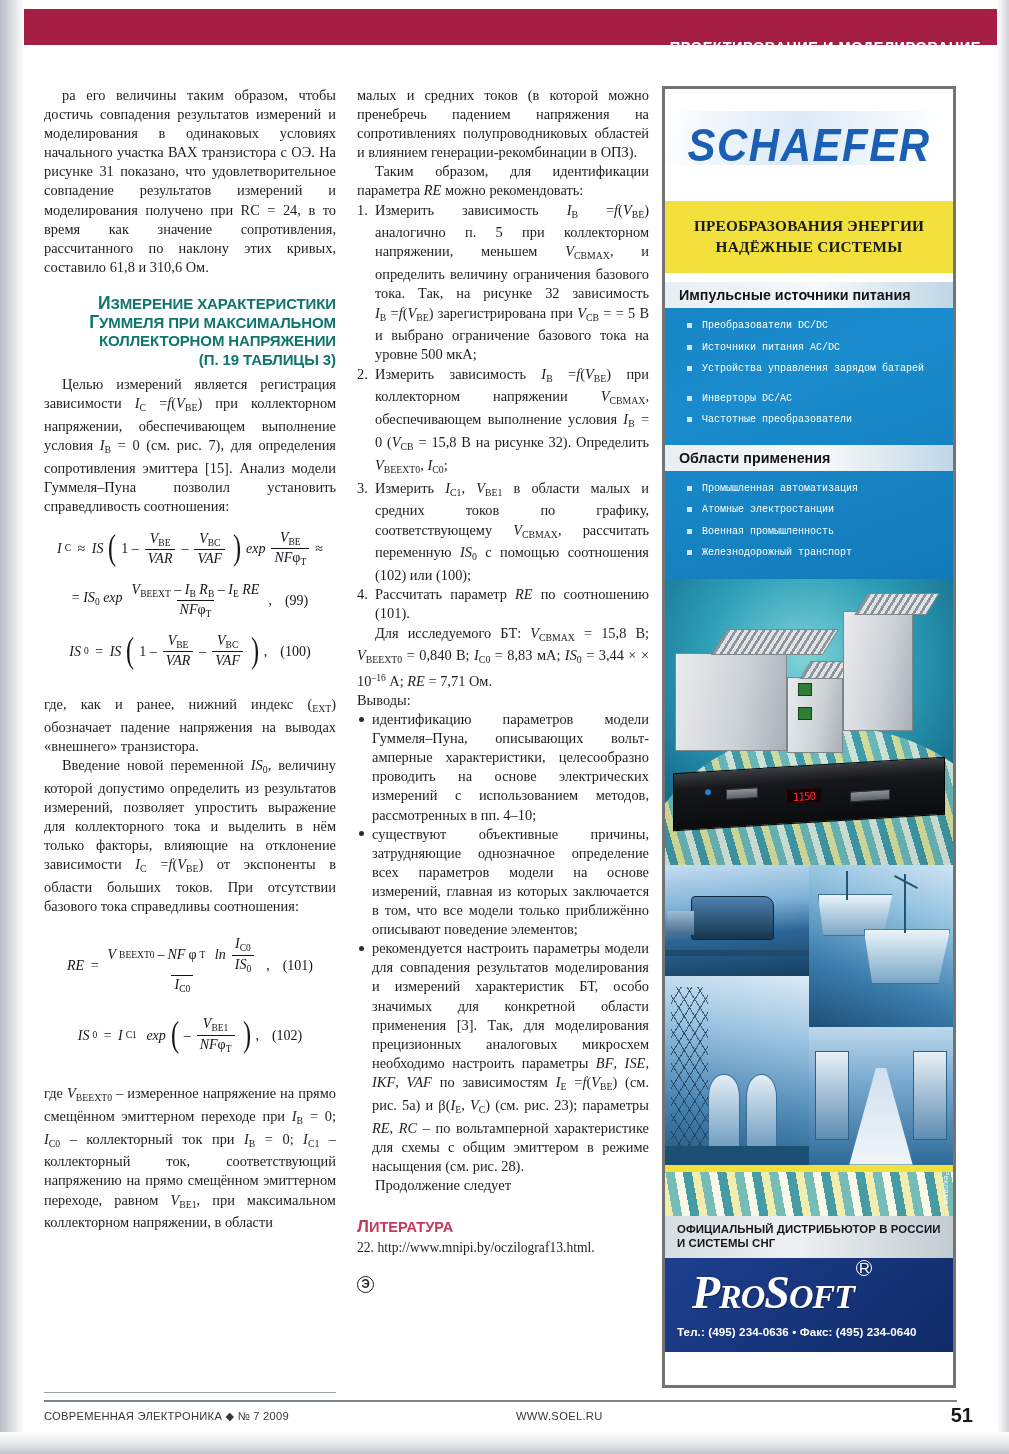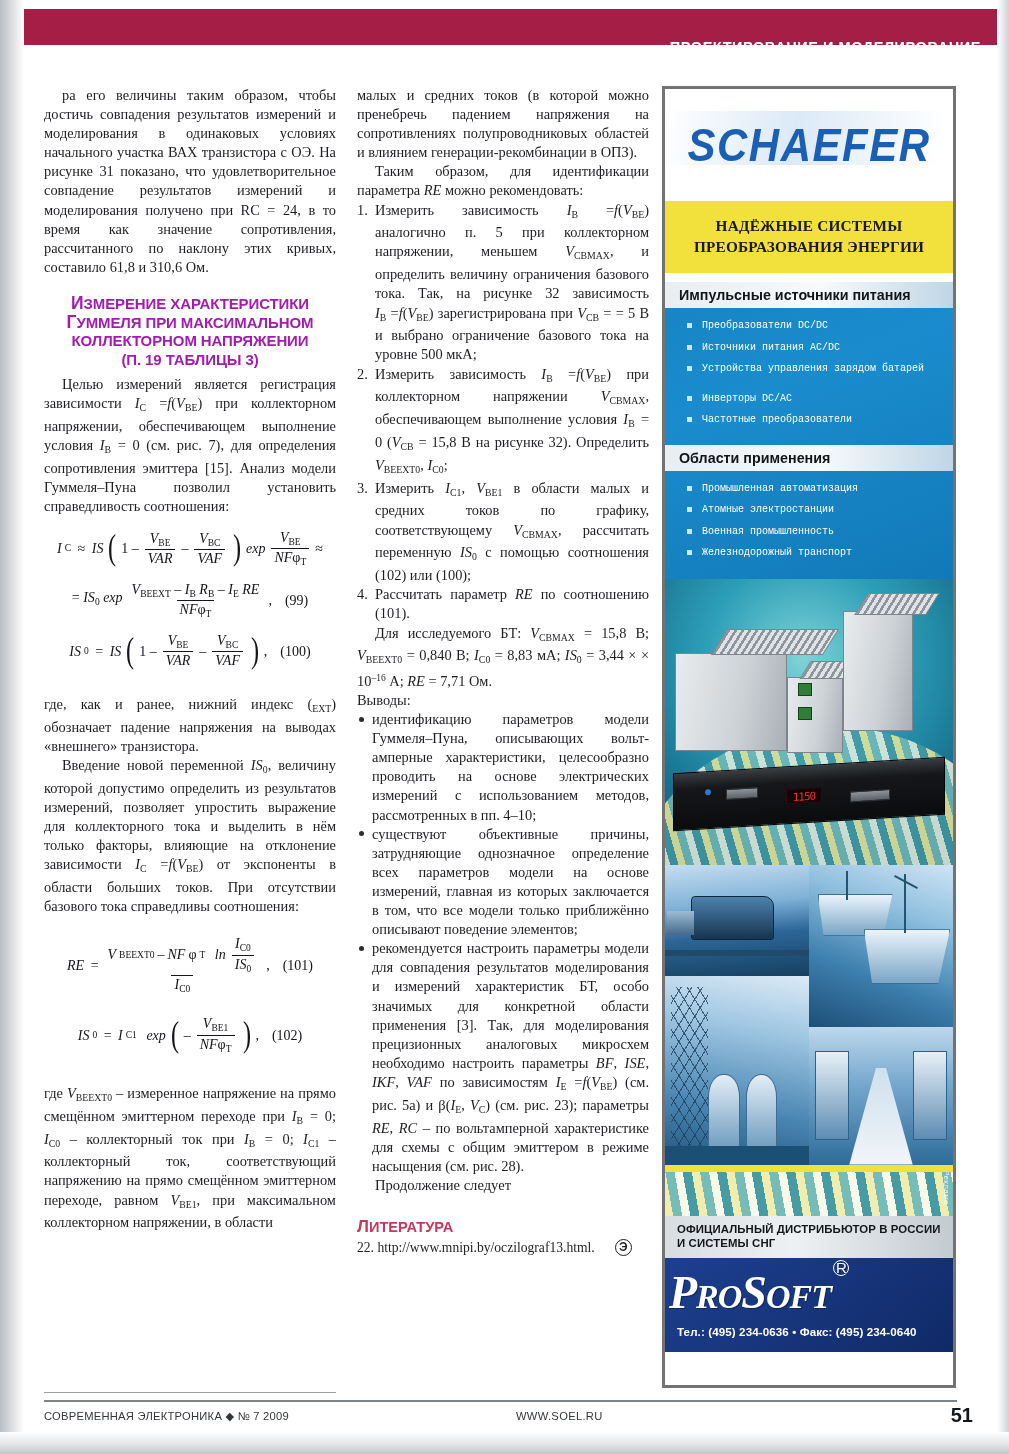--- a/index.html
+++ b/index.html
@@ -49,25 +49,25 @@
   .col1 { left: 44px; }
   .col2 { left: 357px; }
 
   .col p { text-indent: 18px; margin: 0; text-align: justify; }
   .col p.noind { text-indent: 0; }
 
   
   .sechead {
     font-family: "Liberation Sans", sans-serif;
     font-weight: bold;
-    color: #a21caf;
+    color: #0f766e;
     font-size: 15px;
     line-height: 18.2px;
     letter-spacing: -0.1px;
-    text-align: center;
+    text-align: right;
     text-indent: 0;
     margin-top: 17px;
     margin-bottom: 6px;
     text-transform: uppercase;
   }
   .sechead .cap { font-size: 17.5px; }
 
   
   .formula {
     text-indent: 0; text-align: center;
@@ -116,21 +116,21 @@
   }
 
   .lit-head {
     font-family: "Liberation Sans", sans-serif; font-weight: bold;
     color: #c43a5c; font-size: 14.6px; text-transform: uppercase;
     text-indent: 0; margin-top: 22px; margin-bottom: 2px; text-align: left;
   }
   .lit-head .cap { font-size: 17px; }
   .lit-item {
     text-indent: 0; font-size: 13.6px; line-height: 17px; text-align: left;
-    display: flex; align-items: center; gap: 20px;
+    display: flex; gap: 20px; flex-direction: column;
   }
   .endmark {
     display: inline-block; width: 17px; height: 17px; border-radius: 50%;
     border: 1.6px solid #1d1d22; position: relative; flex: 0 0 auto;
   }
   .endmark::after {
     content: "Э"; position: absolute; left: 0; right: 0; top: -1.5px;
     text-align: center; font-family: "Liberation Sans", sans-serif;
     font-size: 12px; font-weight: bold; color: #1d1d22;
   }
@@ -305,21 +305,21 @@
     font-family: "Liberation Sans", sans-serif; font-weight: bold;
     font-size: 11.4px; color: #14171a; line-height: 14.5px; letter-spacing: .1px;
   }
   .ad-prosoft {
     background: linear-gradient(140deg,#1d3f8f 0%, #17357c 50%, #102a66 100%);
     padding: 10px 0 9px 0; position: relative;
   }
   .prosoft-logo {
     font-family: "Liberation Serif", serif; font-weight: bold; font-style: italic;
     font-size: 46px; color: #ffffff; letter-spacing: -1px;
-    padding-left: 4px; line-height: 50px;
+    padding-left: 27px; line-height: 50px;
     text-shadow: 1px 1px 0 rgba(0,0,0,.35);
   }
   .prosoft-logo .sm { font-size: 34px; }
   .reg {
     font-size: 15px; vertical-align: super; font-style: normal;
     display: inline-block; width: 16px; height: 16px; line-height: 14px;
     border: 1.4px solid #fff; border-radius: 50%; text-align: center;
     font-family: "Liberation Sans", sans-serif; font-weight: normal;
     margin-left: 2px; position: relative; top: -18px;
   }
@@ -512,22 +512,22 @@
   </div>
 
   <div class="ad">
 
     <div class="ad-logo-band">
       <div class="ad-logo-sheen"></div>
       <div class="schaefer">SCHAEFER</div>
     </div>
 
     <div class="ad-yellow">
+      <div>ПРЕОБРАЗОВАНИЯ ЭНЕРГИИ</div>
       <div>НАДЁЖНЫЕ СИСТЕМЫ</div>
-      <div>ПРЕОБРАЗОВАНИЯ ЭНЕРГИИ</div>
     </div>
 
     <div class="ad-blue">
 
       <div class="ad-cat">
         <span>Импульсные источники питания</span>
       </div>
       <ul class="ad-items">
         <li><span class="sq"></span><span>Преобразователи DC/DC</span></li>
         <li><span class="sq"></span><span>Источники питания AC/DC</span></li>

